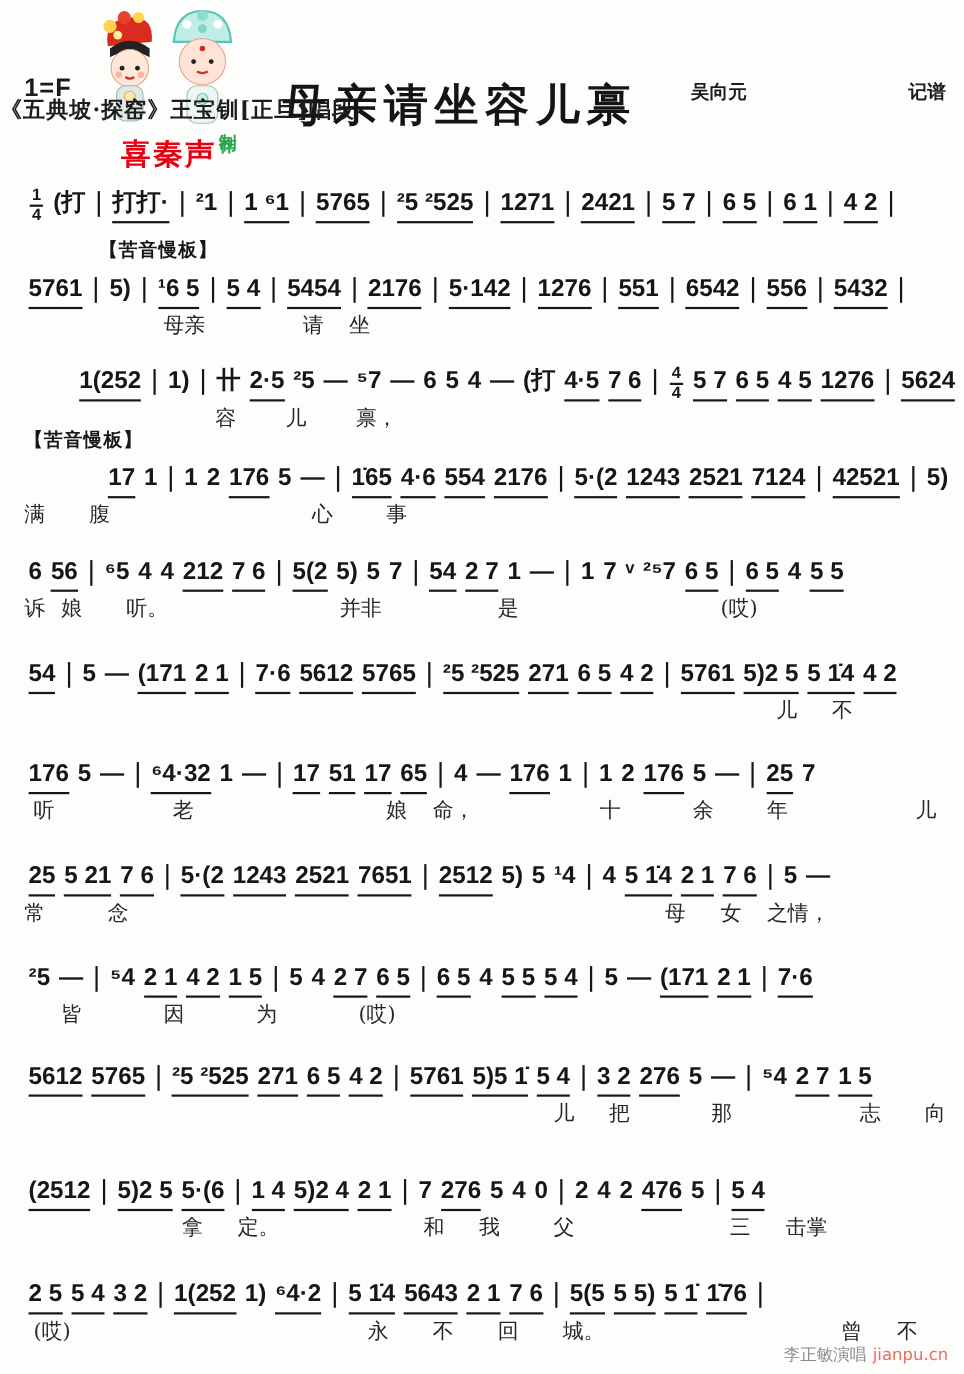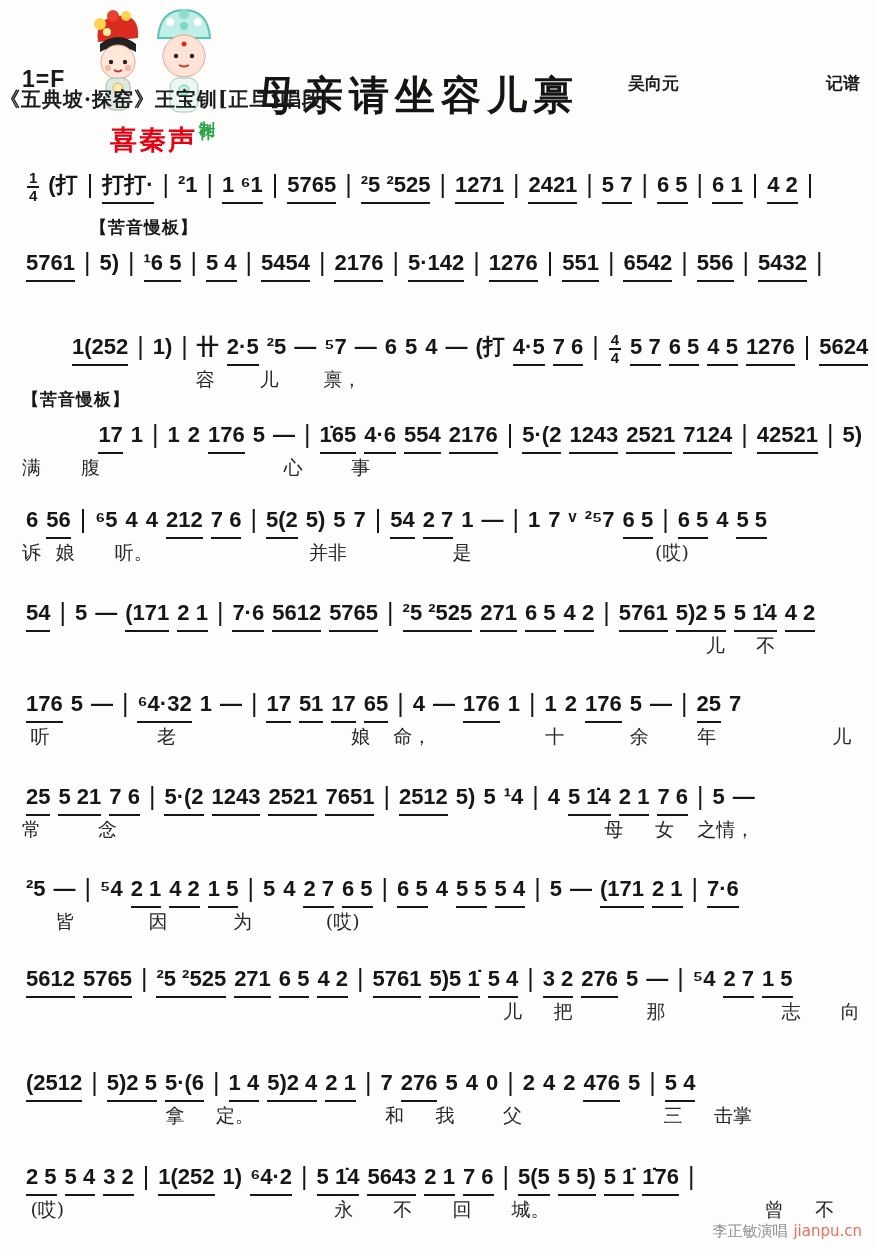--- a/index.html
+++ b/index.html
@@ -92,20 +92,25 @@
   </div>
 </div>
 
 <div id="score-lines">
     <div class="score-line" style="top: 168px;">
       <div class="notation"><span class="frac"><span class="fn">1</span><span class="fd">4</span></span><span class="tok">(打</span><span class="bar">|</span><span class="tok u">打打·</span><span class="bar">|</span><span class="tok">²1</span><span class="bar">|</span><span class="tok u">1&nbsp;⁶1</span><span class="bar">|</span><span class="tok u">5765</span><span class="bar">|</span><span class="tok u">²5&nbsp;²525</span><span class="bar">|</span><span class="tok u">1271</span><span class="bar">|</span><span class="tok u">2421</span><span class="bar">|</span><span class="tok u">5&nbsp;7</span><span class="bar">|</span><span class="tok u">6&nbsp;5</span><span class="bar">|</span><span class="tok u">6&nbsp;1</span><span class="bar">|</span><span class="tok u">4&nbsp;2</span><span class="bar">|</span></div>
     </div>
     <div class="score-line" style="top: 246px;">
       <div class="banshi-label" style="left: 68px;">【苦音慢板】</div>
       <div class="notation"><span class="tok u">5761</span><span class="bar">|</span><span class="tok">5)</span><span class="bar">|</span><span class="tok u">¹6&nbsp;5</span><span class="bar">|</span><span class="tok u">5&nbsp;4</span><span class="bar">|</span><span class="tok u">5454</span><span class="bar">|</span><span class="tok u">2176</span><span class="bar">|</span><span class="tok u">5·142</span><span class="bar">|</span><span class="tok u">1276</span><span class="bar">|</span><span class="tok u">551</span><span class="bar">|</span><span class="tok u">6542</span><span class="bar">|</span><span class="tok u">556</span><span class="bar">|</span><span class="tok u">5432</span><span class="bar">|</span></div>
+      <div class="lyrics">
+        <span class="lyric" style="left: 15%;">母亲</span>
+        <span class="lyric" style="left: 30%;">请</span>
+        <span class="lyric" style="left: 35%;">坐</span>
+      </div>
     </div>
     <div class="score-line" style="top: 330px; margin-left: 46px;">
       <div class="notation"><span class="tok u">1(252</span><span class="bar">|</span><span class="tok">1)</span><span class="bar">|</span><span class="tok">卄</span><span class="tok u">2·5</span><span class="tok">²5</span><span class="tok">—</span><span class="tok">⁵7</span><span class="tok">—</span><span class="tok">6</span><span class="tok">5</span><span class="tok">4</span><span class="tok">—</span><span class="tok">(打</span><span class="tok u">4·5</span><span class="tok u">7&nbsp;6</span><span class="bar">|</span><span class="frac"><span class="fn">4</span><span class="fd">4</span></span><span class="tok u">5&nbsp;7</span><span class="tok u">6&nbsp;5</span><span class="tok u">4&nbsp;5</span><span class="tok u">1276</span><span class="bar">|</span><span class="tok u">5624</span><span class="tok">5)</span></div>
       <div class="lyrics">
         <span class="lyric" style="left: 16%;">容</span>
         <span class="lyric" style="left: 24%;">儿</span>
         <span class="lyric" style="left: 32%;">禀，</span>
       </div>
     </div>
     <div class="score-line" style="top: 418px; text-align: right;">

